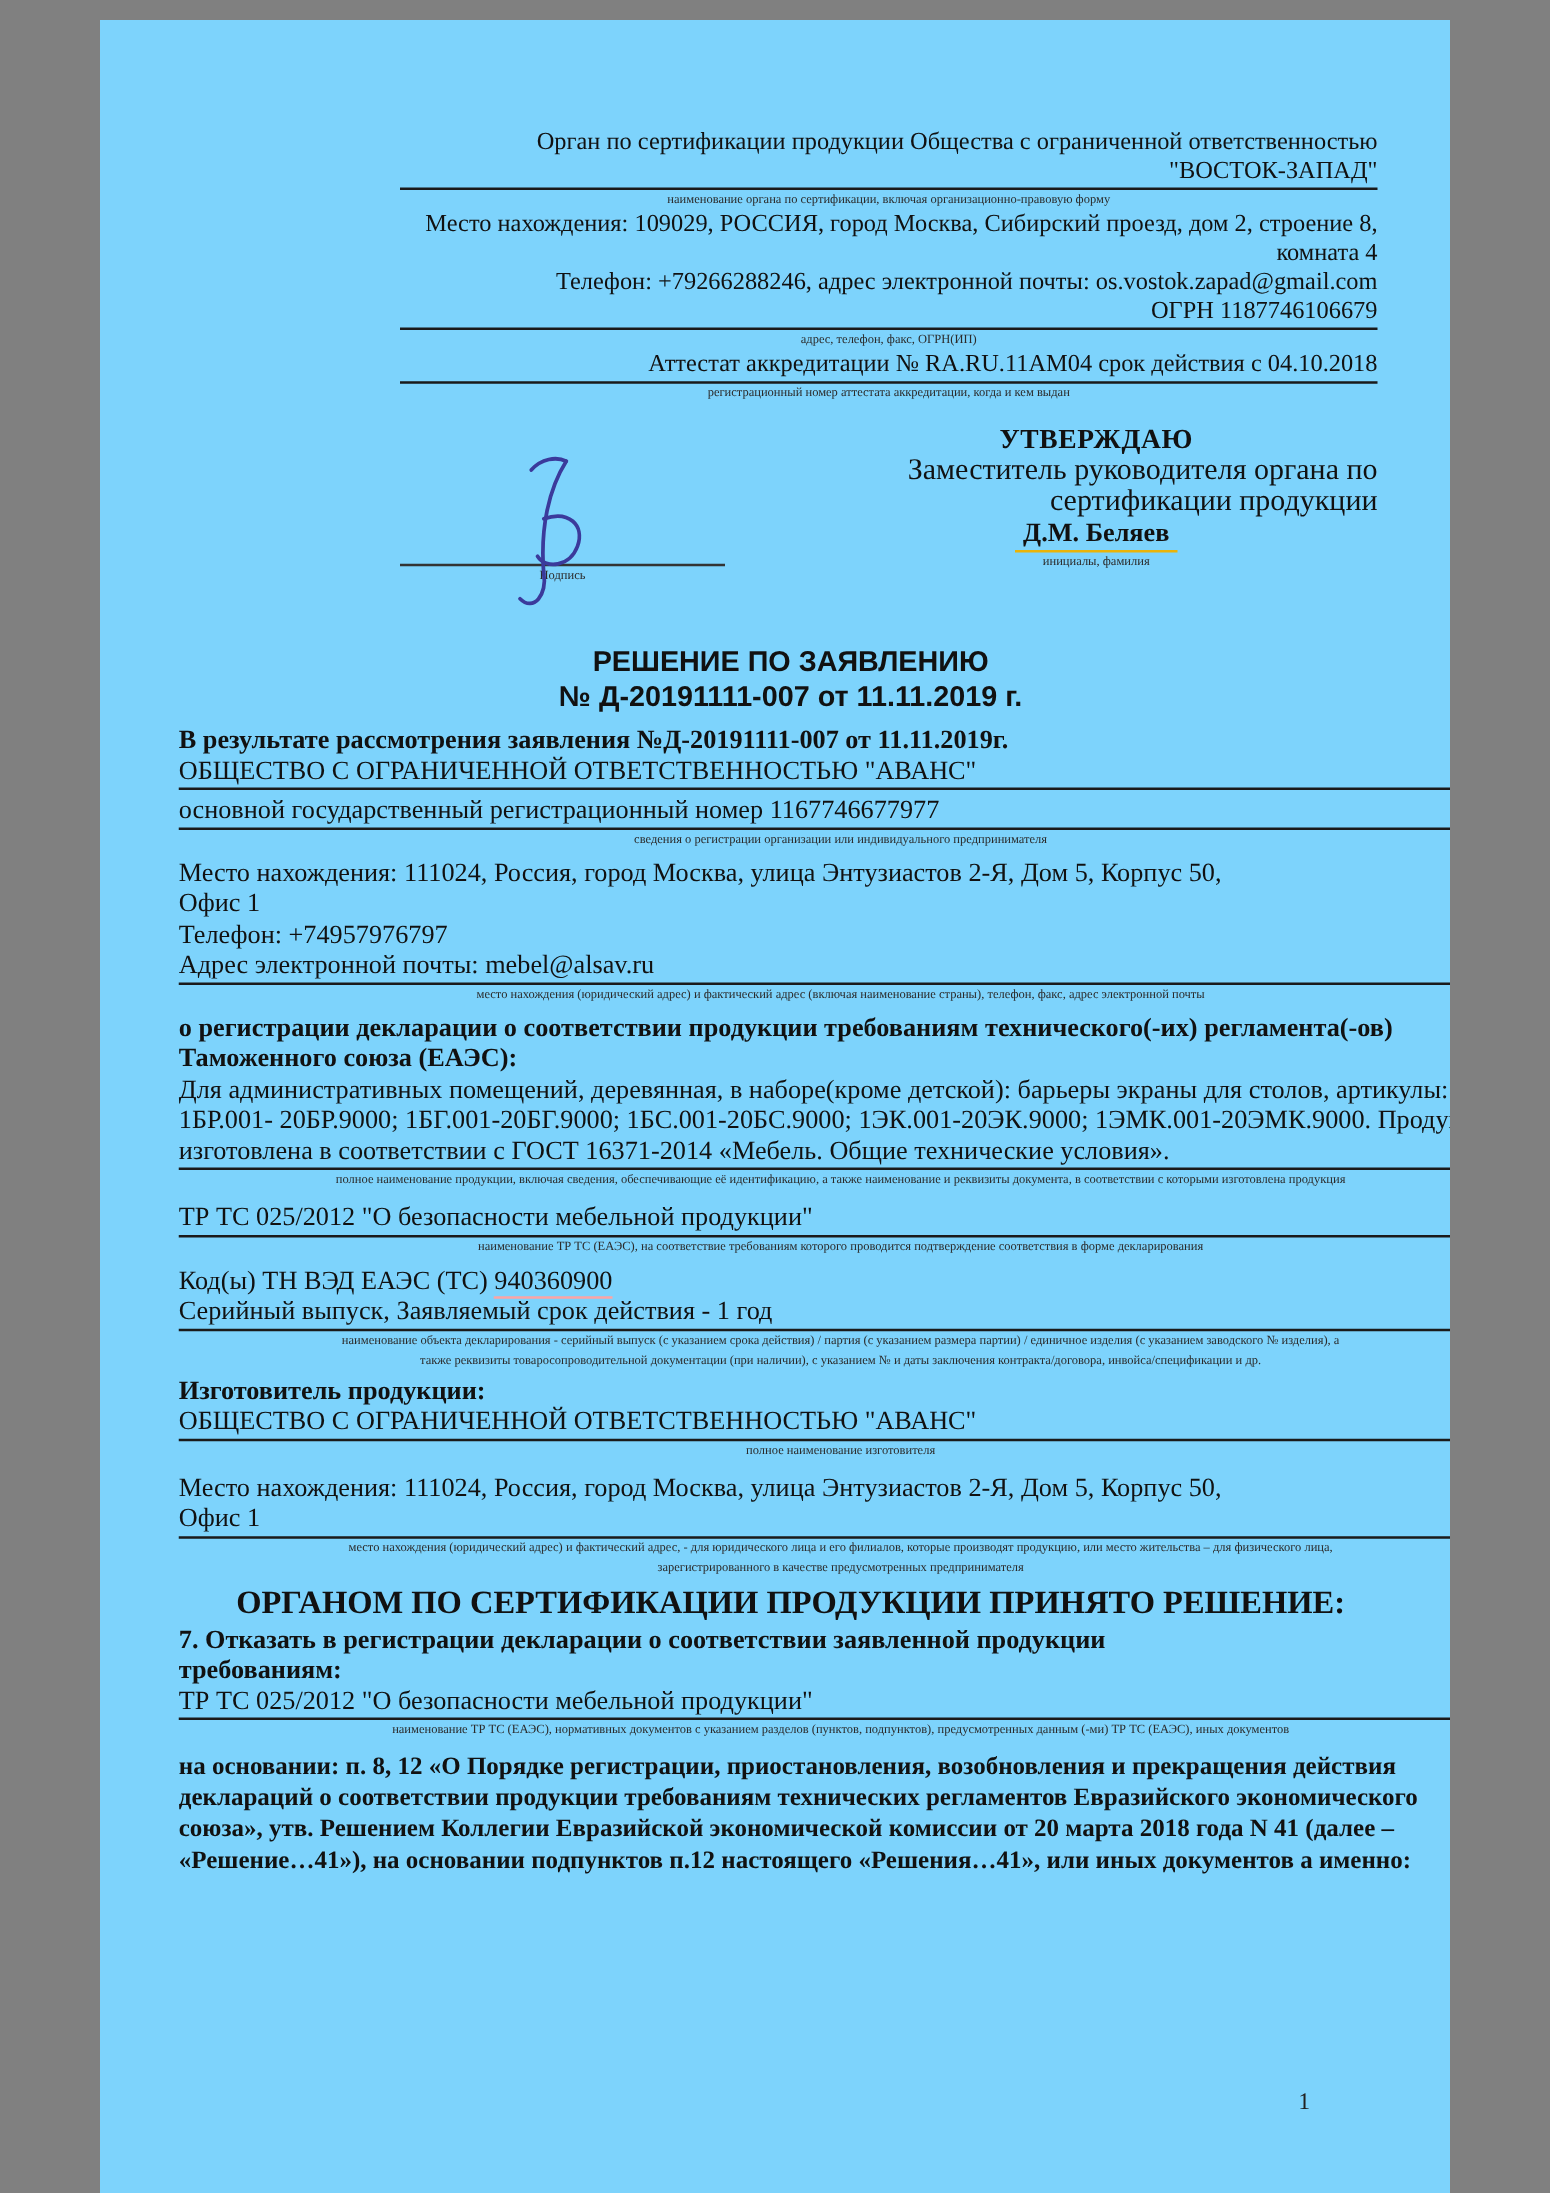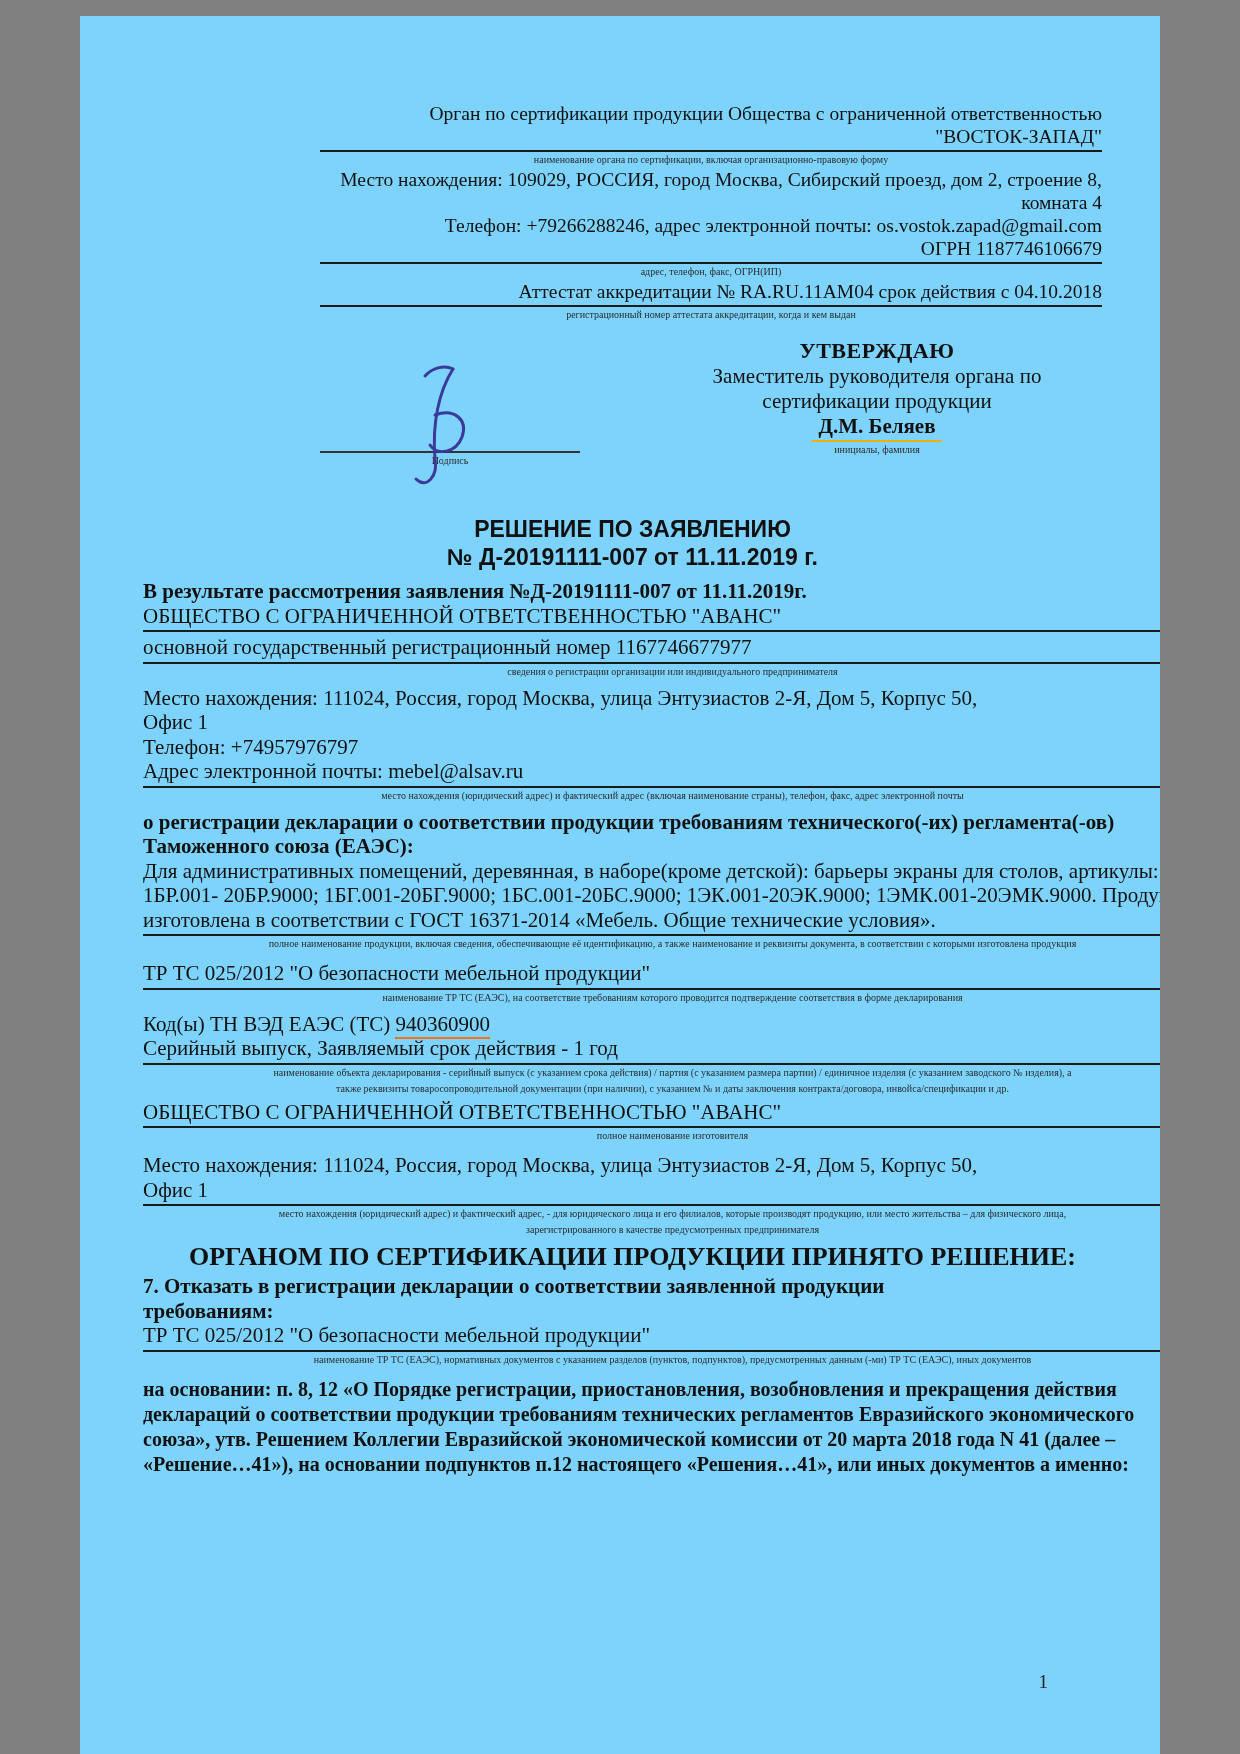--- a/index.html
+++ b/index.html
@@ -39,38 +39,38 @@
   }
   .sig-svg{
     position:absolute; left:55px; bottom:-24px;
     width:140px; height:130px; pointer-events:none;
   }
   .sig-rule{ border-top:2px solid #333; }
   .app-col{ width:450px; margin-right:100px; text-align:center; }
   .app-title{
     font-weight:bold; font-size:22px; line-height:27px; letter-spacing:.5px;
   }
-  .app-line{ font-size:21px; line-height:25px; }
+  .app-line{ font-size:24px; line-height:25px;text-align:right; }
   .app-name{
     display:inline-block; font-weight:bold; font-size:21px; line-height:25px;
     border-bottom:2px solid #eab308; padding:0 6px 1px 6px;
   }
   
   .doc-title{
     margin:46px 80px 8px 0; text-align:center;
     font-family:"Liberation Sans", sans-serif;
     font-weight:bold; font-size:23px; line-height:28px;
   }
   
   .b{ font-size:21px; line-height:24.5px; }
   .bold{ font-weight:bold; }
   .grp{ margin-bottom:3px; }
   .mt6{ margin-top:6px; } .mt9{ margin-top:9px; }
   .code-val{
-    border-bottom:2px solid #f97316; padding-bottom:1px;
+    border-bottom:2px solid #fca5a5; padding-bottom:1px;
   }
   .center-head{
     text-align:center; margin:6px 80px 4px 0;
     font-weight:bold; font-size:26px; line-height:26px;
   }
   .page-number{
     position:absolute; top:1655px; right:112px;
     font-size:19px; font-family:"Liberation Serif", serif; color:#222;
   }
 </style>
@@ -159,20 +159,21 @@
 
     <div class="grp">
       <div class="b mt6"><span>Код(ы) ТН ВЭД ЕАЭС (ТС) </span><span class="code-val">940360900</span></div>
       <div class="b">Серийный выпуск, Заявляемый срок действия - 1 год</div>
       <div class="rule"></div>
       <div class="caption">наименование объекта декларирования - серийный выпуск (с указанием срока действия) / партия (с указанием размера партии) / единичное изделия (с указанием заводского № изделия), а</div>
       <div class="caption">также реквизиты товаросопроводительной документации (при наличии), с указанием № и даты заключения контракта/договора, инвойса/спецификации и др.</div>
     </div>
 
     <div class="grp">
+      <div class="b bold">Изготовитель продукции:</div>
       <div class="b">ОБЩЕСТВО С ОГРАНИЧЕННОЙ ОТВЕТСТВЕННОСТЬЮ "АВАНС"</div>
       <div class="rule"></div>
       <div class="caption">полное наименование изготовителя</div>
     </div>
 
     <div class="grp">
       <div class="b mt9">Место нахождения: 111024, Россия, город Москва, улица Энтузиастов 2-Я, Дом 5, Корпус 50,</div>
       <div class="b">Офис 1</div>
       <div class="rule"></div>
       <div class="caption">место нахождения (юридический адрес) и фактический адрес, - для юридического лица и его филиалов, которые производят продукцию, или место жительства – для физического лица,</div>

